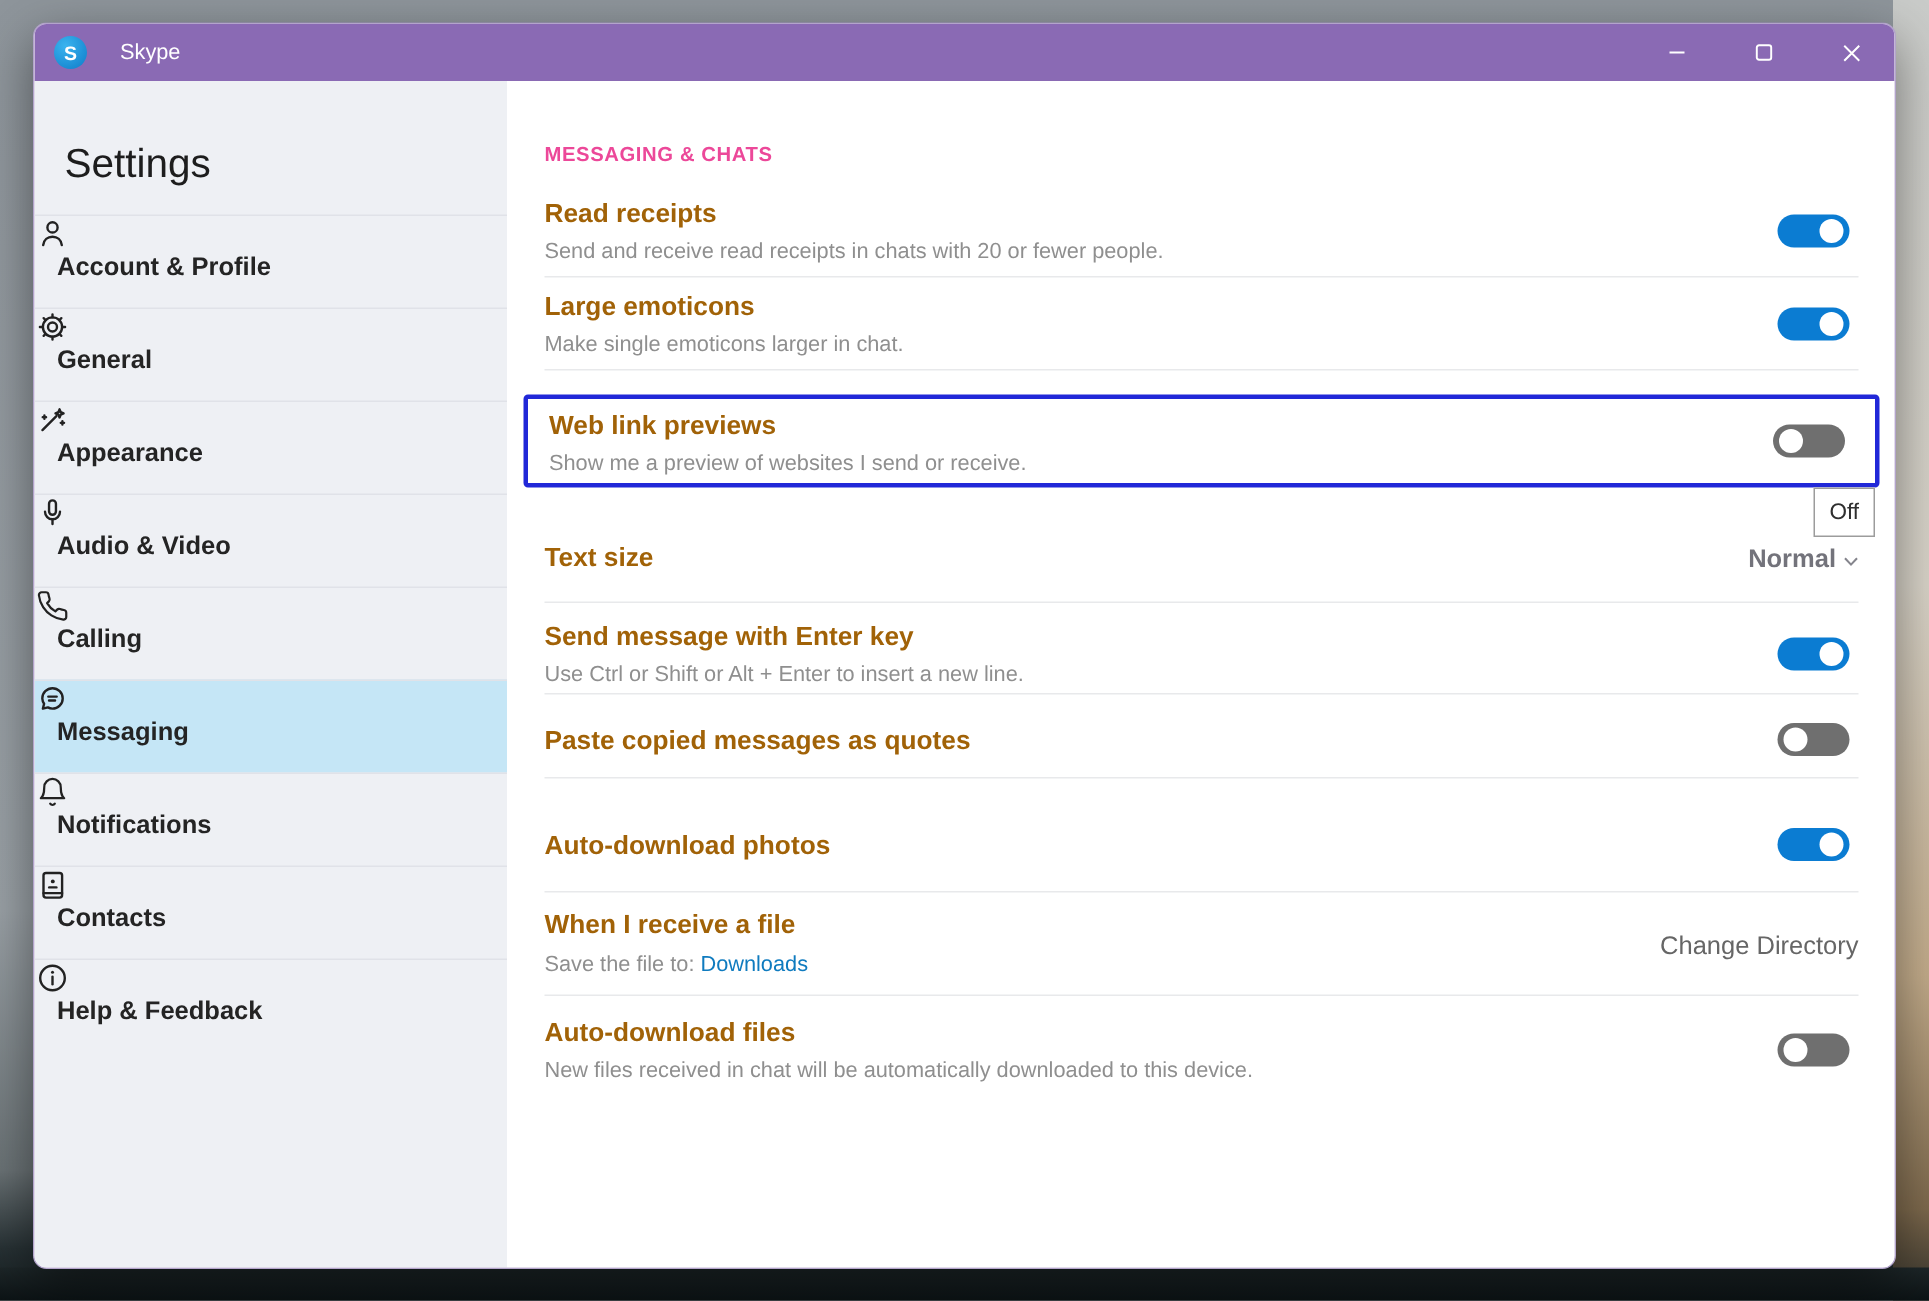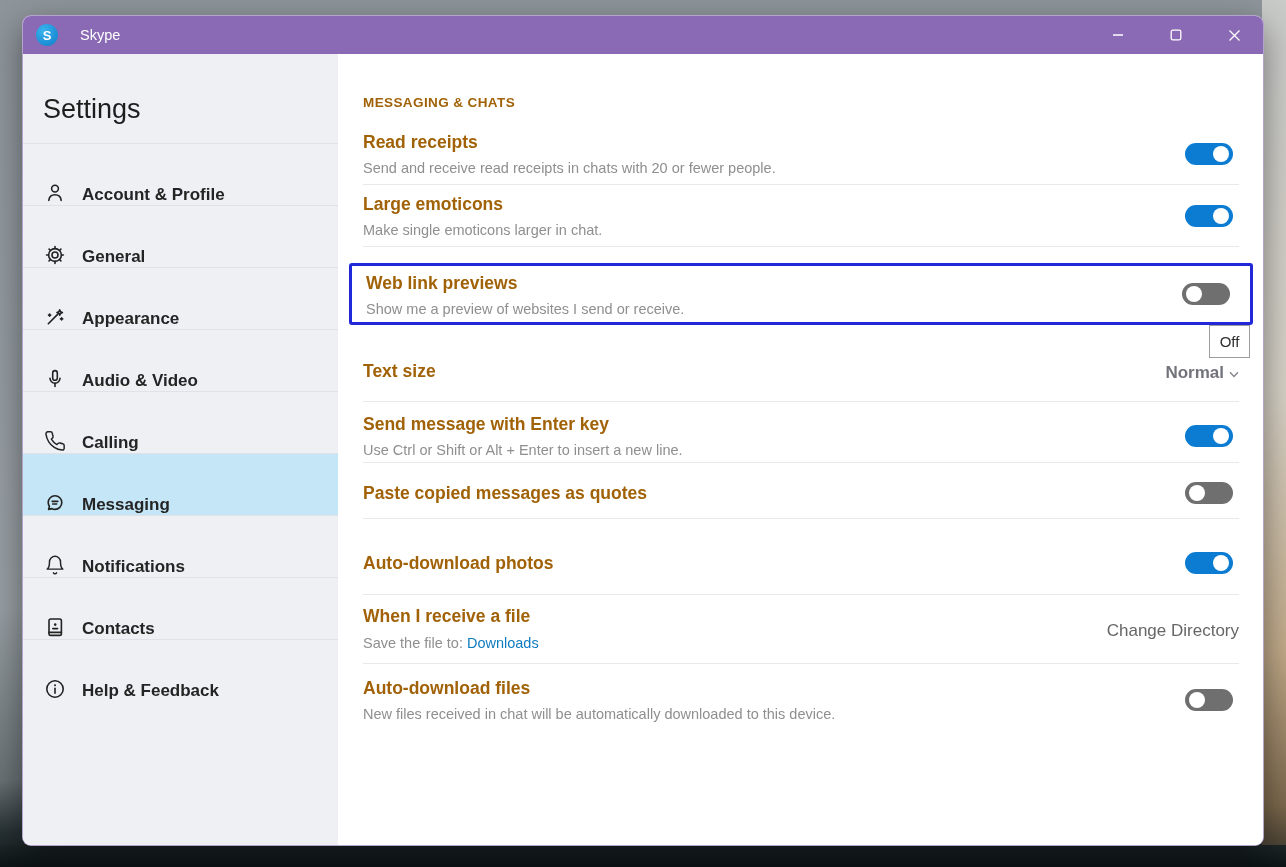--- a/index.html
+++ b/index.html
@@ -31,30 +31,30 @@
   }
   .app-title{color:#fff;font-size:14.5px;margin-left:22px;}
   .controls{margin-left:auto;display:flex;height:100%;}
   .ctrl{width:58px;height:100%;display:flex;align-items:center;justify-content:center;background:transparent;border:none;cursor:pointer;}
   .ctrl svg{display:block;}
   
   .win-body{display:flex;height:calc(100% - 38px);}
   .sidebar{width:315px;background:#eef0f4;flex:none;}
   .settings-heading{margin:38px 0 17px 20px;font-size:27px;font-weight:400;color:#1d1d1d;line-height:34px;}
   .nav-item{
-    height:62px;display:flex;align-items:flex-end;padding-left:20px;
-    border-top:1px solid #e0e2e8;cursor:pointer;box-sizing:border-box;
+    height:62px;display:flex;align-items:flex-start;
+    border-top:1px solid #e0e2e8;cursor:pointer;box-sizing:border-box;flex-direction:column;
   }
   .nav-item.selected{background:#c5e6f6;}
   .nav-icon{width:24px;height:24px;flex:none;display:flex;align-items:center;justify-content:center;}
   .nav-icon svg{stroke:#222;fill:none;stroke-width:1.6;stroke-linecap:round;stroke-linejoin:round;}
   .nav-label{margin-left:15px;font-size:17px;font-weight:700;color:#242424;}
   
   .main{flex:1;background:#fff;padding:0 24px 0 25px;position:relative;overflow:visible;}
-  .section-header{margin-top:41px;font-size:13.5px;font-weight:700;color:#a16207;letter-spacing:.4px;}
+  .section-header{margin-top:41px;font-size:13.5px;font-weight:700;color:#ec4899;letter-spacing:.4px;}
   .row{position:relative;border-bottom:1px solid #e8e9eb;}
   .row .title{font-size:17.5px;font-weight:700;color:#a16207;line-height:21px;}
   .row .sub{font-size:14.5px;color:#8f8f8f;line-height:15px;margin-top:8px;}
   .r1{margin-top:13px;padding:9px 0 8px;}
   .r2{padding:9px 0 8px;}
   .r3{border:3px solid #2128d8;border-radius:3px;margin:16px -14px;padding:7px 14px 5px;}
   .r4{padding:20px 0 19px;}
   .r5{padding:12px 0 4px;}
   .r6{padding:20px 0 14px;}
   .r7{margin-top:16px;padding:18px 0 20px;}

